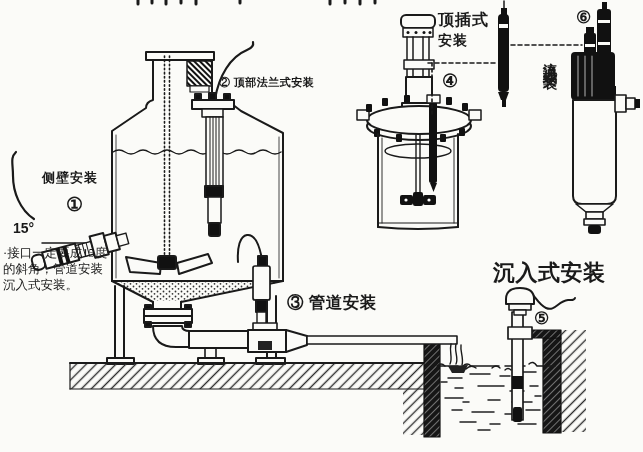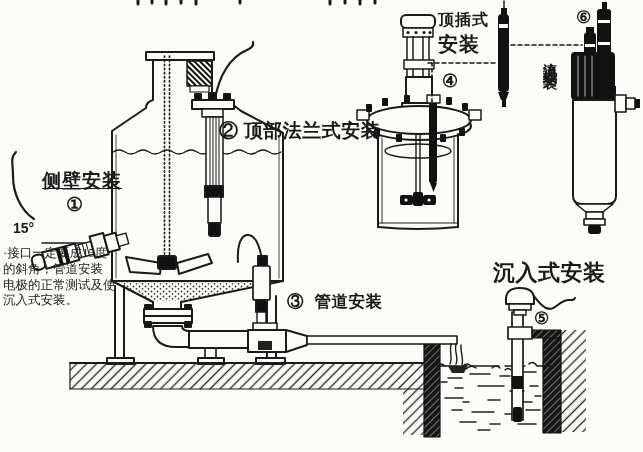--- a/index.html
+++ b/index.html
@@ -293,37 +293,36 @@
       <path d="M506,304 L506,299 Q506,288 520,288 Q534,288 534,299 L534,304 Z" fill="#fbfbf8"></path>
       <rect x="509" y="304" width="22" height="6" fill="#fbfbf8" stroke-width="1.6"></rect>
       <rect x="514" y="310" width="12" height="5" fill="#fbfbf8" stroke-width="1.4"></rect>
       <rect x="508" y="327" width="24" height="12" fill="#fbfbf8" stroke-width="1.7"></rect>
       <rect x="512" y="376" width="11" height="13" fill="#111" stroke="none"></rect>
       <rect x="513" y="407" width="9" height="15" rx="2" fill="#111" stroke="none"></rect>
     </g>
   </g>
 </svg>
 
-<div class="lbl" style="left:42px;top:171px;font-size:19px;letter-spacing:1px;text-decoration:underline;">侧壁安装</div>
+<div class="lbl" style="left:42px;top:171px;font-size:13px;letter-spacing:1px;">侧壁安装</div>
 <div class="num" style="left:66px;top:193px;font-size:19px;">①</div>
 <div class="lbl sans" style="left:13px;top:221px;font-size:14px;">15°</div>
 
 <div class="note">
   <div>·接口一定要成15度</div>
   <div>的斜角，管道安装</div>
-  <div>电极的正常测试及使</div>
   <div>沉入式安装。</div>
 </div>
 
-<div class="lbl" style="left:219px;top:76px;font-size:19px;letter-spacing:0.5px;margin-top:45px;">② 顶部法兰式安装</div>
-
-<div class="lbl" style="left:287px;top:294px;font-size:16.5px;letter-spacing:0.5px;font-family:Liberation Mono, monospace;">③ 管道安装</div>
+<div class="lbl" style="left:219px;top:76px;font-size:11px;letter-spacing:0.5px;">② 顶部法兰式安装</div>
+
+<div class="lbl" style="left:287px;top:294px;font-size:16.5px;letter-spacing:0.5px;">③ 管道安装</div>
 
 <div class="lbl" style="left:438px;top:11px;font-size:16px;letter-spacing:1px;">顶插式</div>
-<div class="lbl" style="left:438px;top:33px;font-size:20px;letter-spacing:1px;">安装</div>
+<div class="lbl" style="left:438px;top:33px;font-size:14px;letter-spacing:1px;">安装</div>
 <div class="num" style="left:442px;top:70px;font-size:18px;">④</div>
 
 <div class="lbl" style="left:493px;top:261px;font-size:22px;letter-spacing:0.5px;">沉入式安装</div>
 <div class="num" style="left:534px;top:308px;font-size:17px;">⑤</div>
 
 <div class="num" style="left:576px;top:7px;font-size:17px;">⑥</div>
 <div class="lbl vert" style="left:541px;top:51px;height:82px;font-size:14.5px;">流通式安装</div>
 
 </div>
 

